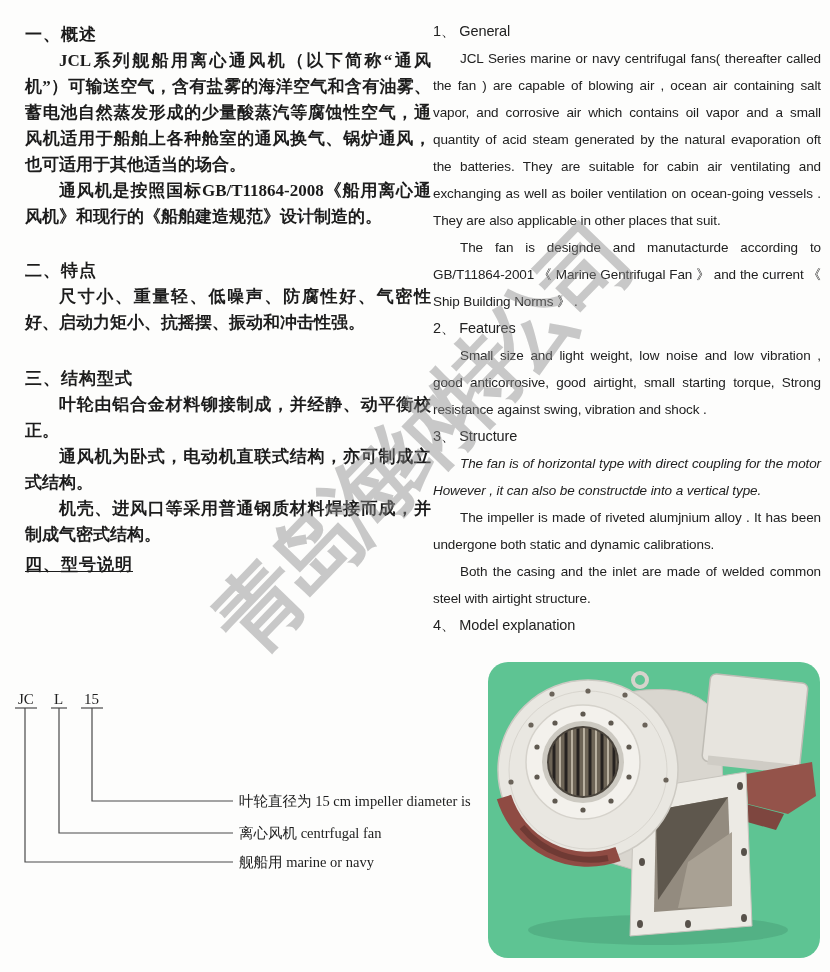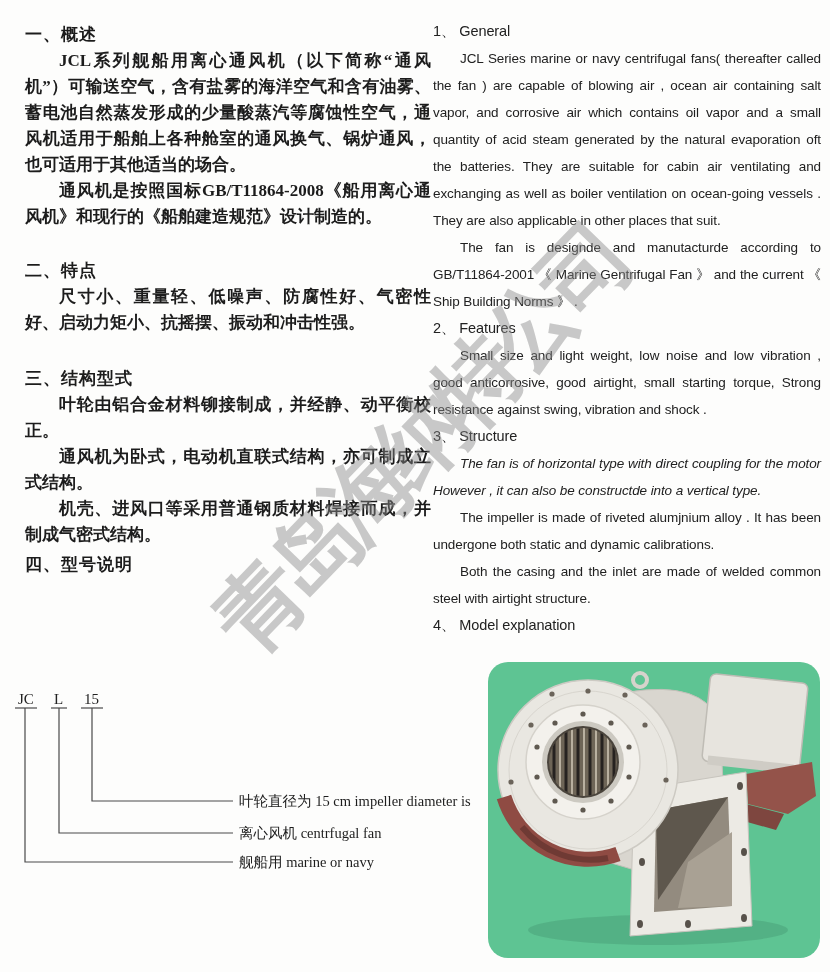--- a/index.html
+++ b/index.html
@@ -38,21 +38,21 @@
   }
   .col-right .hd { font-size: 14.5px; }
   .col-right .p  { margin: 0; text-align: justify; text-indent: 2em; }
 
   
   .mt-s1p1 { margin-top: 4px; }
   .mt-s1p2 { margin-top: 60px; }
   .mt-h2   { margin-top: 28px; }
   .mt-s2p1 { margin-top: 2px; }
   .mt-h3   { margin-top: 30px; }
-  .mt-h4   { margin-top: 4px; }
+  .mt-h4   { margin-top: 4px; text-decoration: underline; }
 
   .r-mt-p1 { margin-top: 8px; }
   .r-mt-p3 { margin-top: 2px; }
   .r-mt-p4 { margin-top: 2px; font-style: italic; }
 
   
   .watermark {
     position: absolute;
     left: 95px; top: 397px;
     width: 650px;

